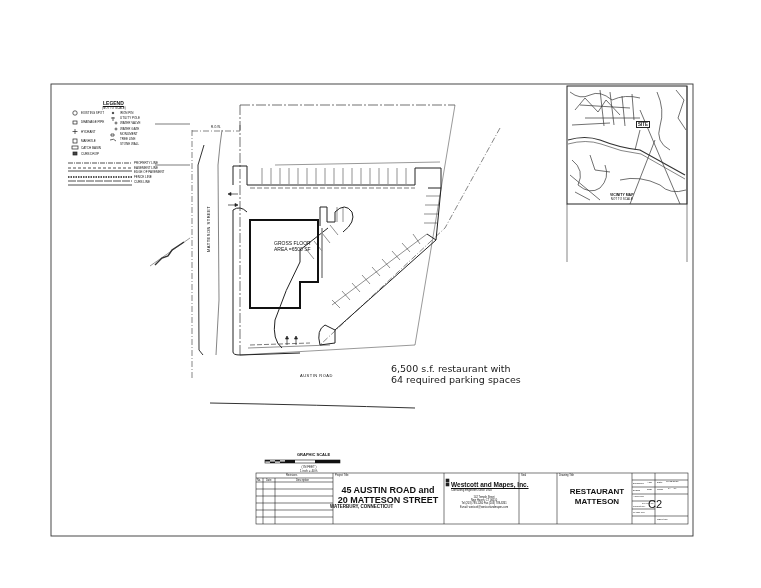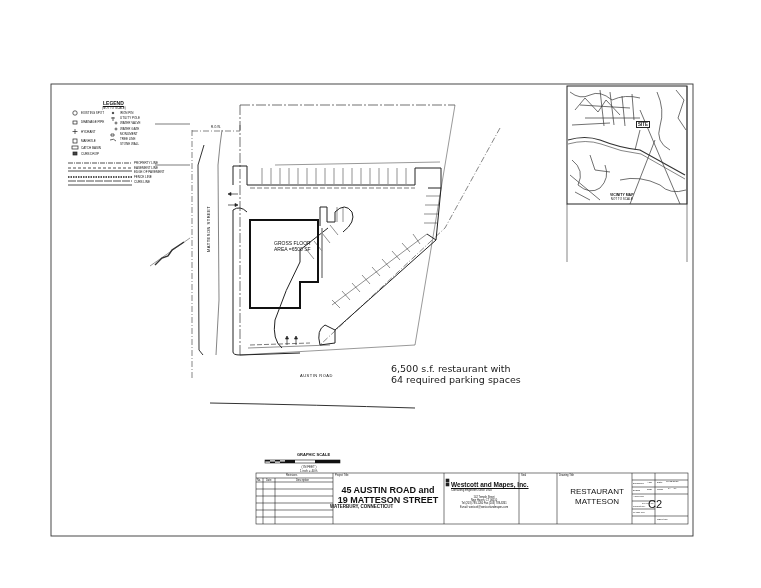--- a/index.html
+++ b/index.html
@@ -17,21 +17,21 @@
   .row-lbl { left:211px; top:125px; font-size:3px; }
   .vicinity { left:610px; top:193px; font-size:3.5px; font-weight:bold; text-align:center; line-height:4px; }
   .site-lbl { left:636px; top:121px; font-size:4.5px; font-weight:bold; border:1px solid #222; padding:0 1px; background:#fff; }
   .scale-title { left:297px; top:452px; font-size:4px; font-weight:bold; }
   .scale-sub { left:300px; top:466px; font-size:3px; text-align:center; line-height:3.5px; }
   .proj1 { left:325px; top:485px; font-size:9px; font-weight:bold; text-align:center; width:110px; line-height:10px;margin-left:8px; }
   .proj2 { left:330px; top:504px; font-size:4.5px; font-weight:bold; }
   .firm { left:451px; top:481px; font-size:6.5px; font-weight:bold; text-decoration:underline; }
   .firm-sub { left:451px; top:488px; font-size:2.8px; }
   .firm-addr { left:460px; top:496px; font-size:2.6px; line-height:3.2px; text-align:center; }
-  .draw-title { left:567px; top:487px; font-size:8px; text-align:center; line-height:10px; width:60px; }
+  .draw-title { left:567px; top:487px; font-size:8px; text-align:center; line-height:10px; width:60px;font-weight:bold; }
   .sheetno { left:648px; top:498px; font-size:11px; }
   .tiny { font-size:2.5px; }
   .hdr { font-size:2.6px; }
 </style>
 </head>
 <body>
 
 <div class="sheet">
 
 <svg class="plan" width="761" height="588" viewBox="0 0 761 588">
@@ -279,21 +279,21 @@
   <div>1 inch = 40 ft.</div>
 </div>
 
 <div class="txt hdr" style="left:286px;top:474px">Revisions</div>
 <div class="txt hdr" style="left:257px;top:479px">No.</div>
 <div class="txt hdr" style="left:266px;top:479px">Date</div>
 <div class="txt hdr" style="left:296px;top:479px">Description</div>
 <div class="txt hdr" style="left:335px;top:474px">Project Title</div>
 <div class="txt proj1">
   <div>45 AUSTIN ROAD and</div>
-  <div>19 MATTESON STREET</div>
+  <div>20 MATTESON STREET</div>
 </div>
 <div class="txt proj2">WATERBURY, CONNECTICUT</div>
 
 <div class="txt firm">Westcott and Mapes, Inc.</div>
 <div class="txt firm-sub">Consulting Engineers since 1918</div>
 <div class="txt firm-addr">
   <div>142 Temple Street</div>
   <div>New Haven, CT 06510</div>
   <div>Tel (203) 789-1260  Fax (203) 789-8261</div>
   <div>E-mail: westcott@westcottandmapes.com</div>

